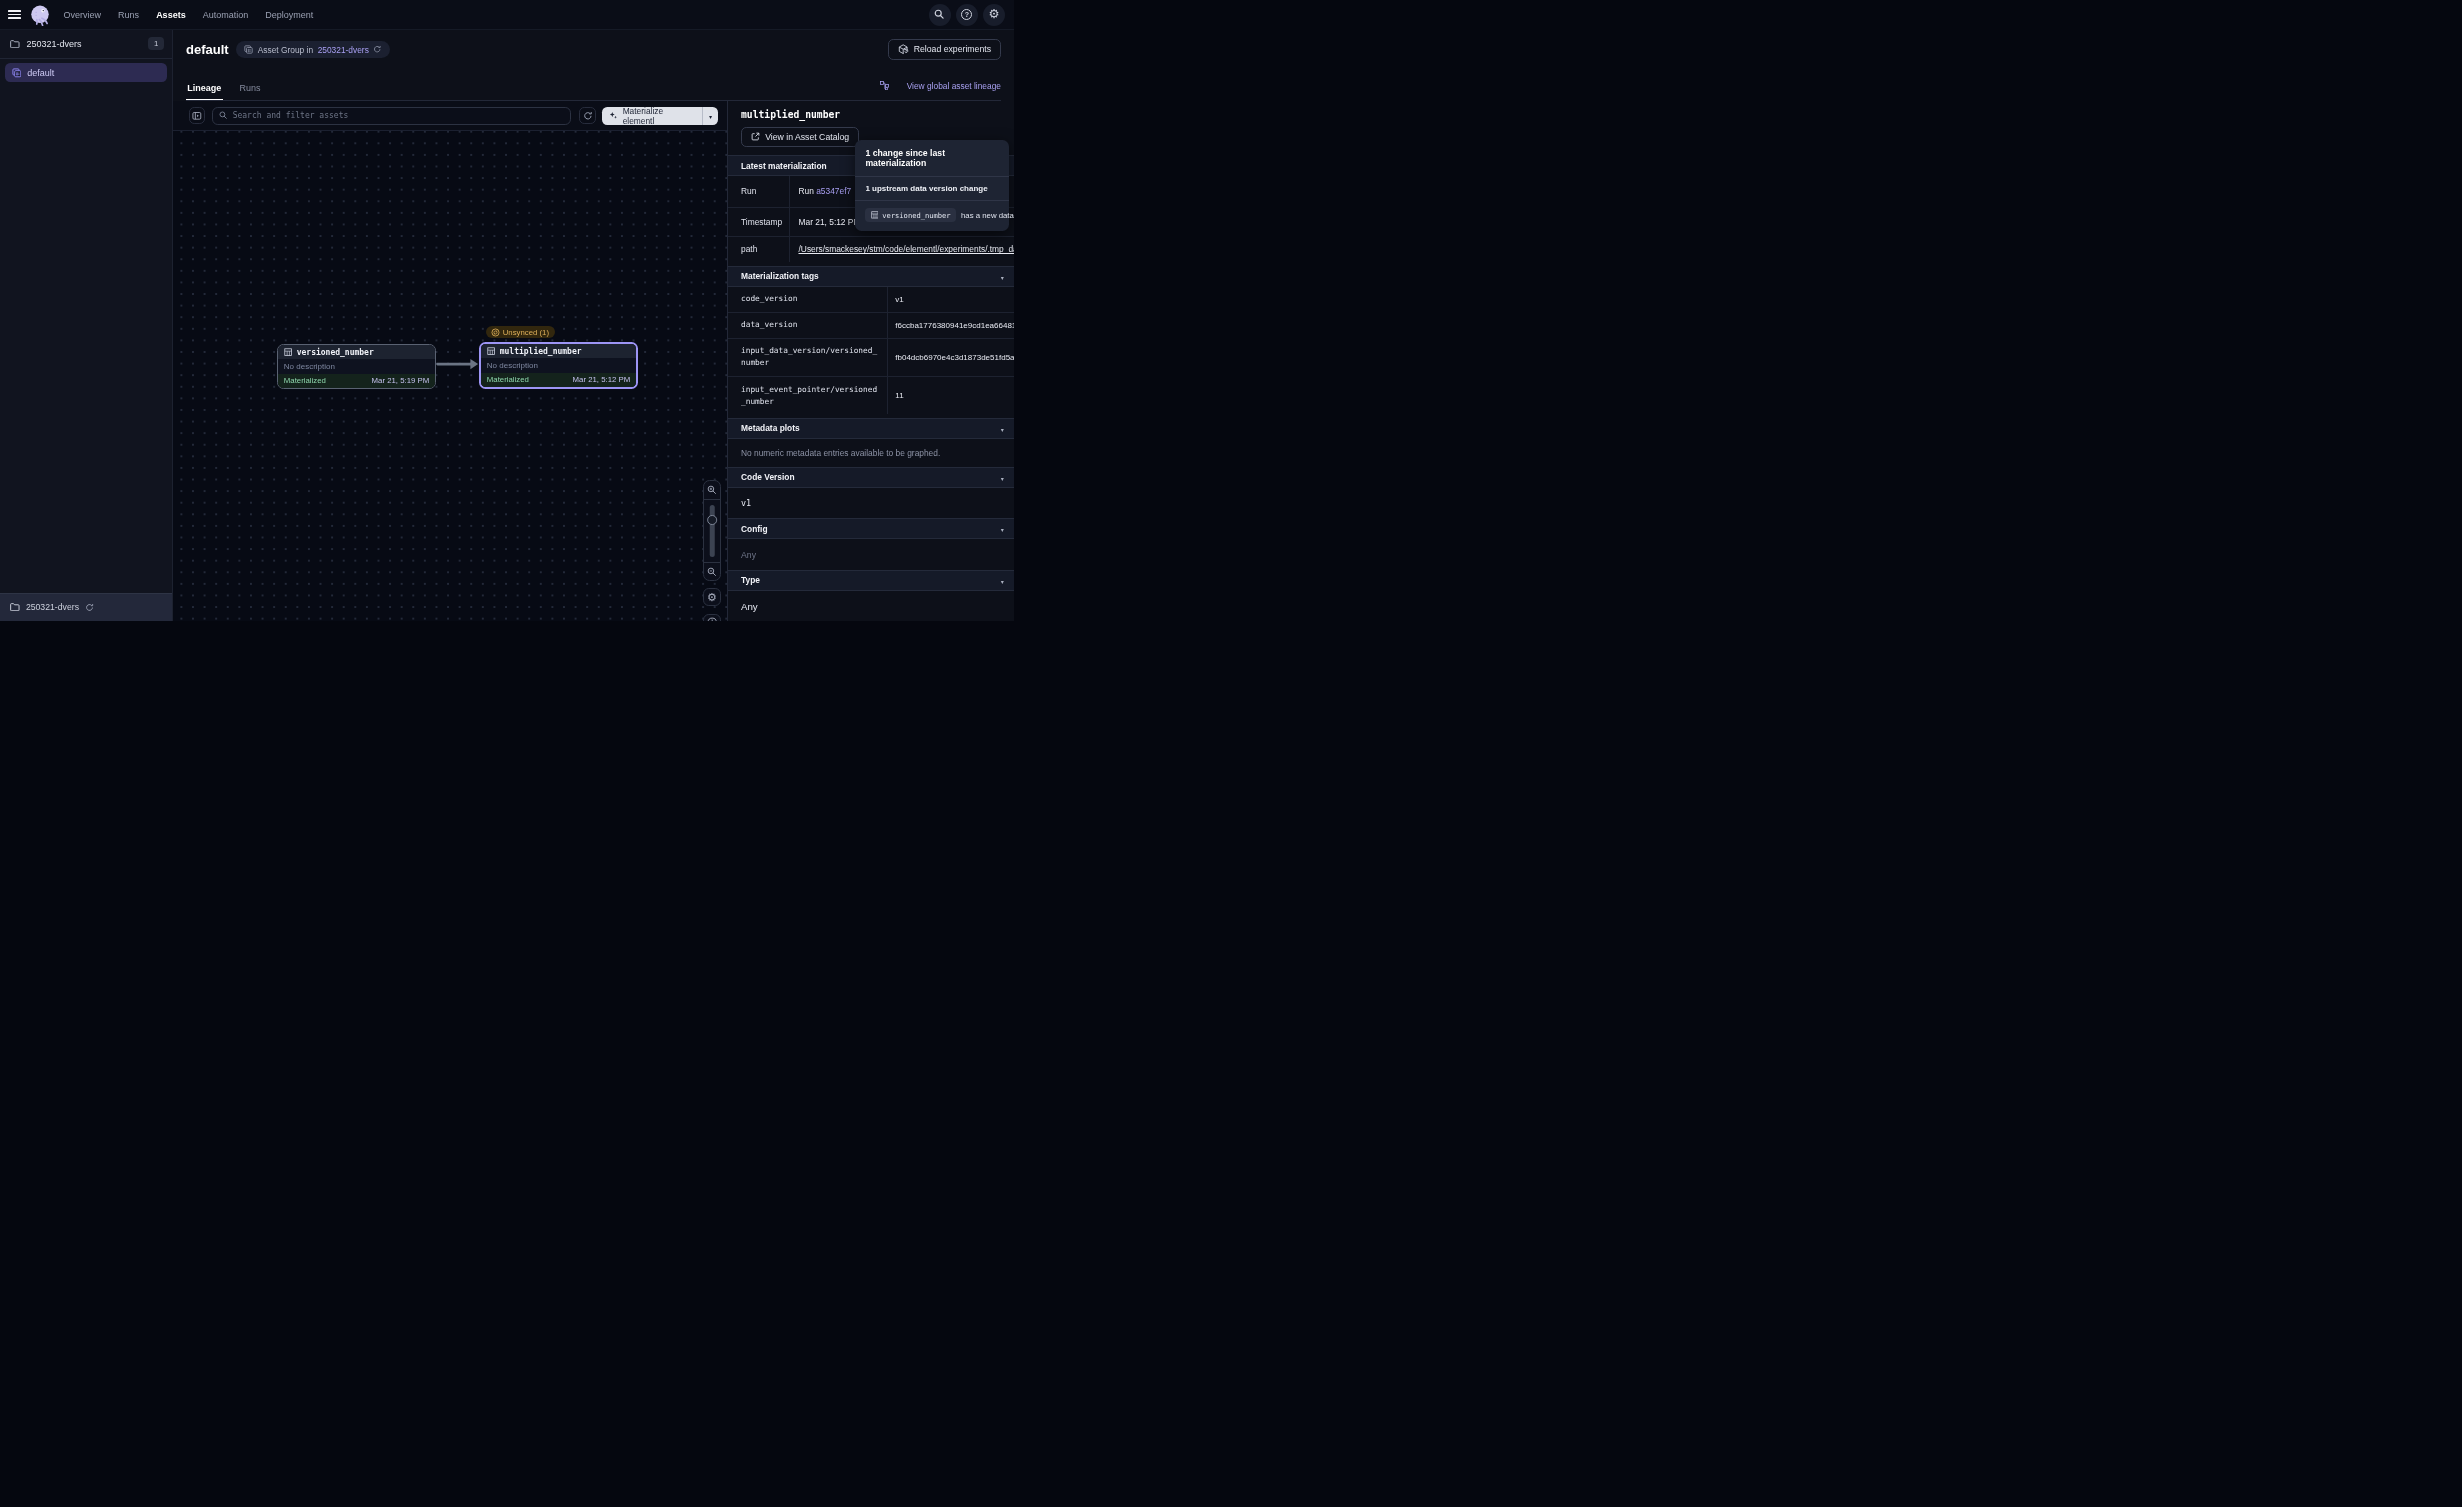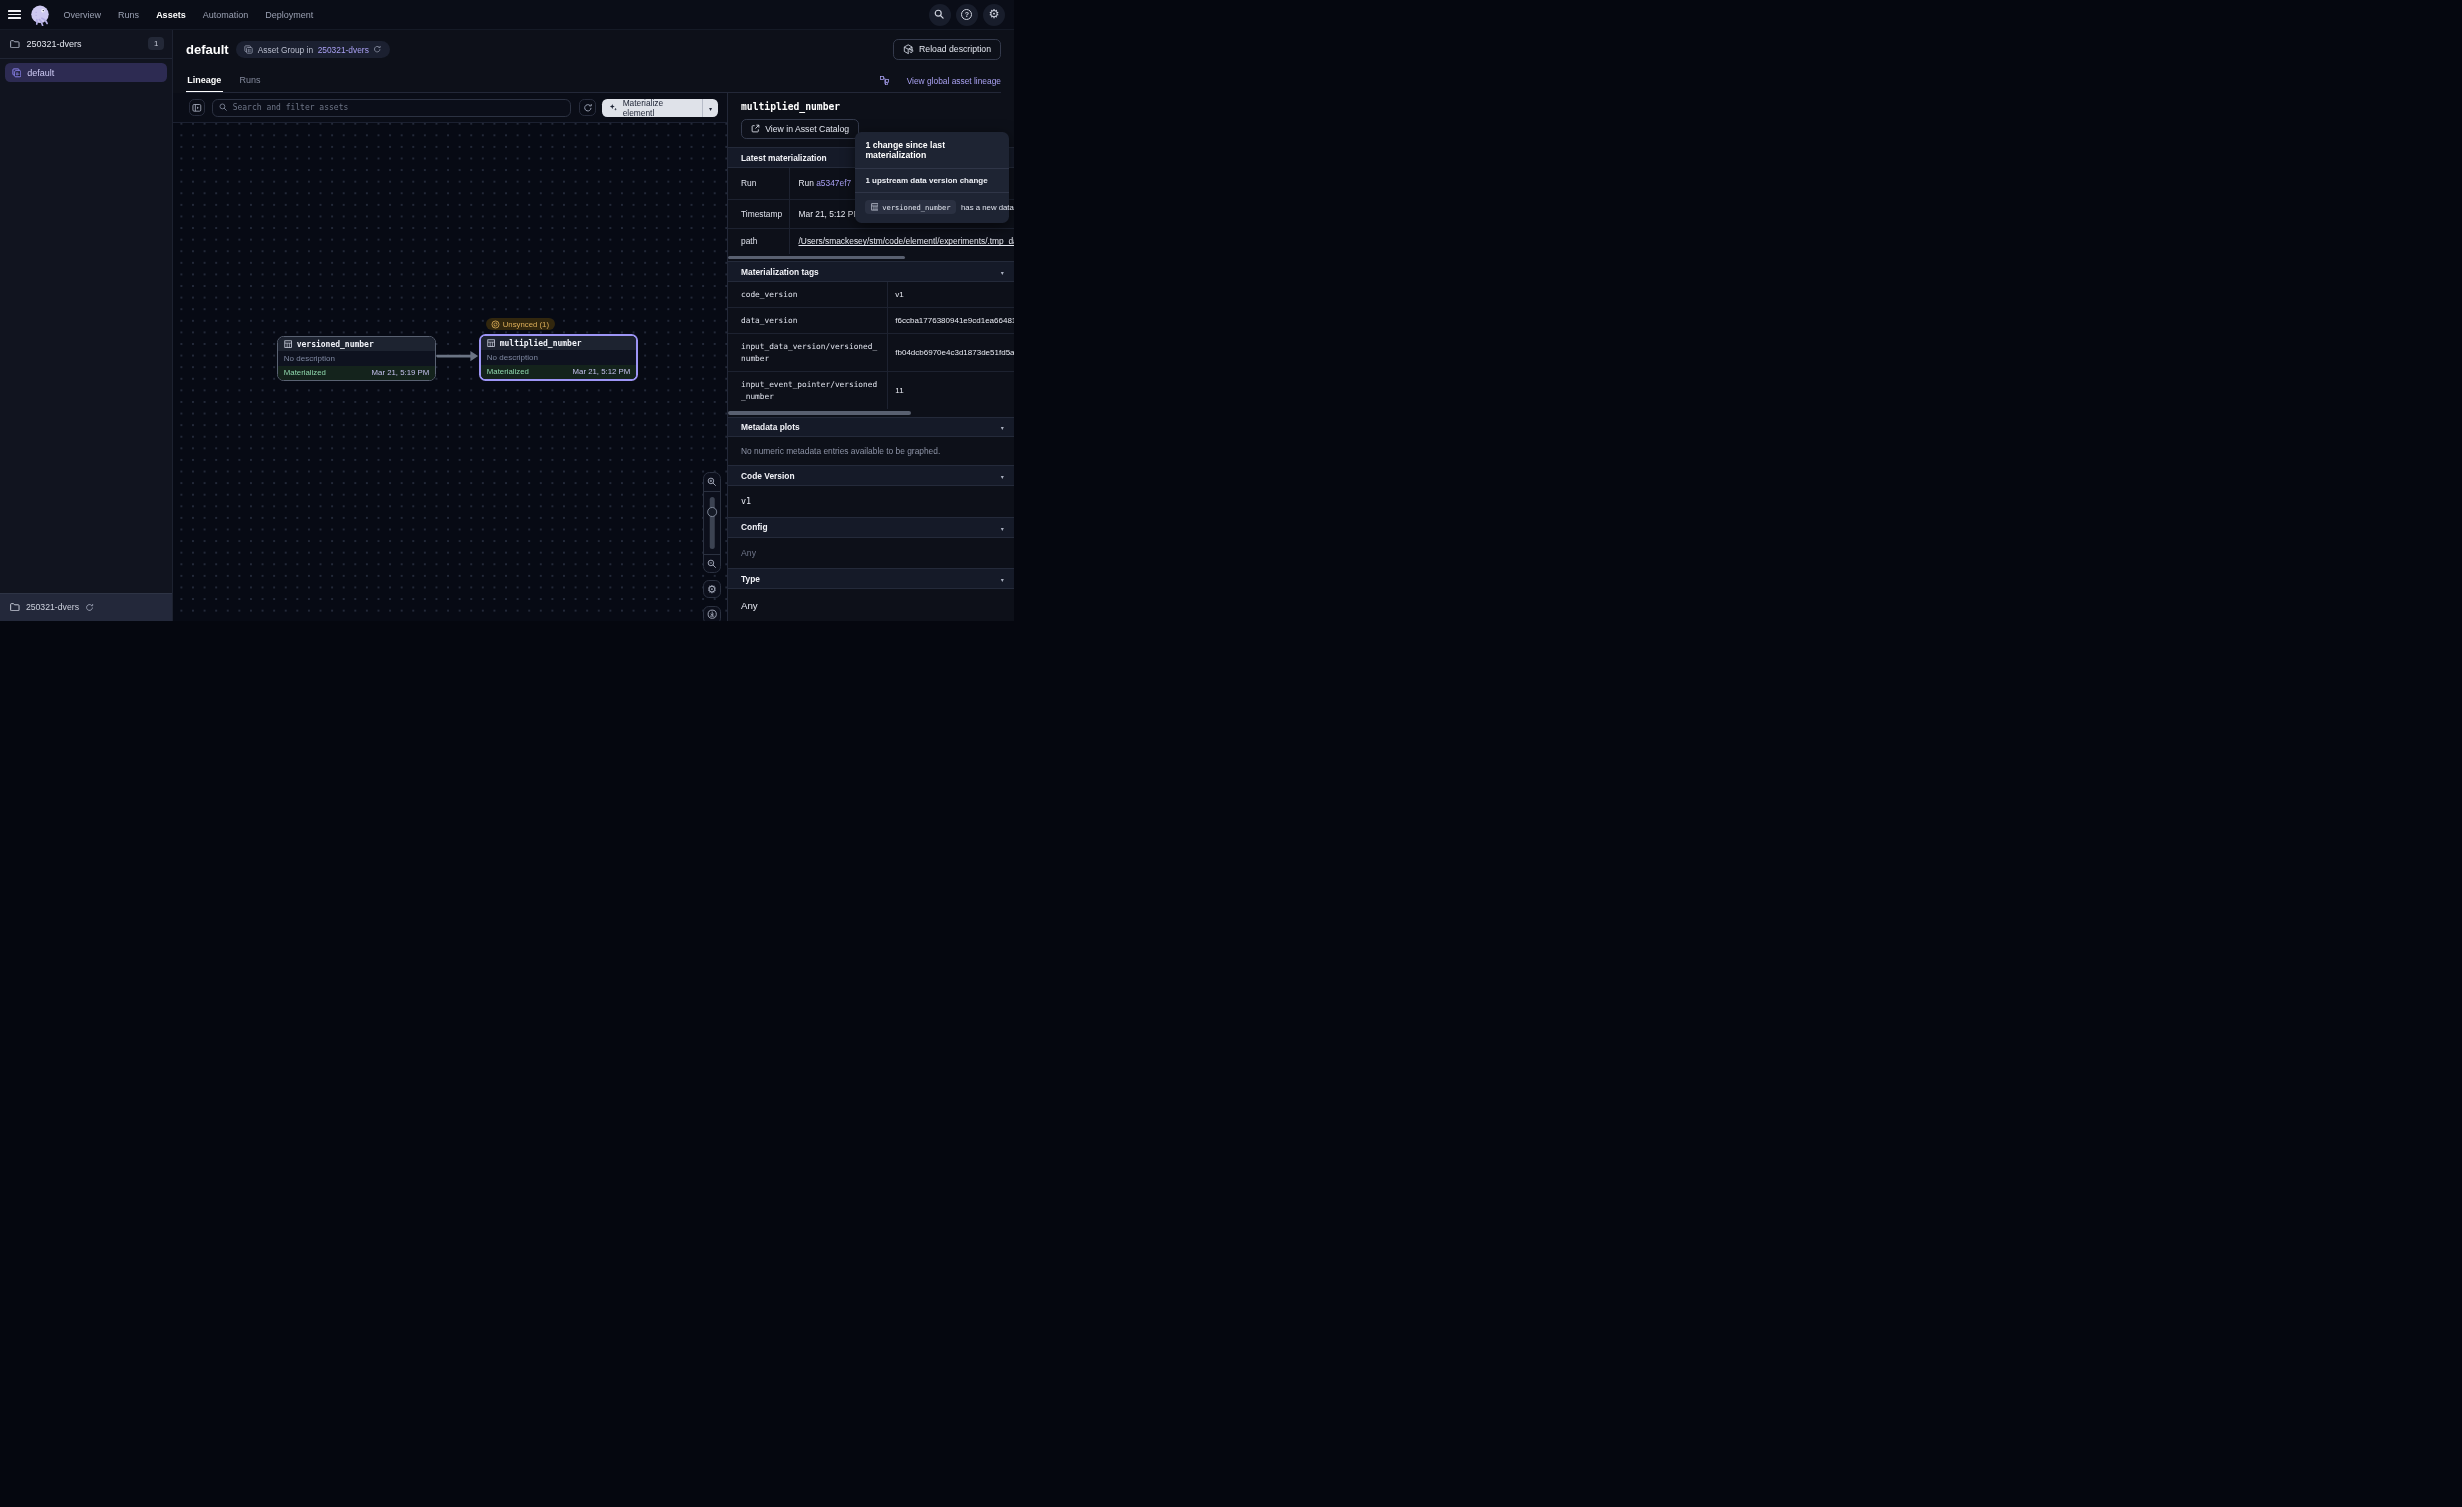--- a/index.html
+++ b/index.html
@@ -39,21 +39,21 @@
   
   .main { flex:1; display:flex; flex-direction:column; min-width:0; background:#0d1019; }
   .main-head { padding:6.5px 13px 0 13px; }
   .title-row { display:flex; align-items:center; gap:7.8px; height:26px; }
   .page-title { font-size:13px; font-weight:bold; color:#fff; }
   .group-pill { display:flex; align-items:center; gap:4.5px; background:#1b2030; border-radius:9px; padding:3.2px 7.8px; }
   .group-pill-text { font-size:8.4px; color:#b9bdcd; }
   .group-pill-link { font-size:8.4px; color:#a89ff2; cursor:pointer; }
   .btn-outline { display:flex; align-items:center; gap:5.2px; border:0.6px solid #343a4c; border-radius:5.2px; padding:3.9px 9px; font-size:8.7px; color:#e3e6ef; background:transparent; cursor:pointer; white-space:nowrap; }
   .title-spacer { flex:1; }
-  .tabs-row { display:flex; align-items:flex-end; margin-top:7px; border-bottom:0.6px solid #232838; }
+  .tabs-row { display:flex; margin-top:15px; border-bottom:0.6px solid #232838; }
   .tab { font-size:9px; padding:5.2px 1.3px 6.5px 1.3px; margin-right:15.5px; color:#858b9e; cursor:pointer; border-bottom:1.3px solid transparent; }
   .tab.active { color:#ffffff; font-weight:bold; border-bottom-color:#ffffff; }
   .tabs-spacer { flex:1; }
   .global-lineage { display:flex; align-items:center; gap:18px; font-size:8.4px; color:#a9a1f1; cursor:pointer; padding-bottom:6.5px; }
 
   .content { flex:1; display:flex; min-height:0; }
 
   
   .graph { flex:1; display:flex; flex-direction:column; min-width:0; }
   .gtoolbar { height:30px; flex:0 0 30px; display:flex; align-items:center; padding:0 9px 0 15.5px; background:#0a0d17; border-bottom:0.6px solid #1b2030; }
@@ -232,21 +232,21 @@
                 <path d="M13.6 1.8v3h-3" fill="none" stroke="#8a90a3" stroke-width="1.6"></path>
               </svg>
           </div>
           <div class="title-spacer"></div>
           <button class="btn-outline">
             <svg width="10.4" height="10.4" viewBox="0 0 16 16">
                 <path d="M8 1.3 14 4.6v5.2l-2.2 1.5M8 1.3 2 4.6v6.8L8 14.7l1-.6M8 1.3v.2M2 4.8 8 8l6-3.2M8 8v6.5" fill="none" stroke="#d6dae6" stroke-width="1.3"></path>
                 <path d="M10.2 11.6a2.6 2.6 0 1 0 .5-2.9" fill="none" stroke="#d6dae6" stroke-width="1.2"></path>
                 <path d="M10.1 6.9v2h2" fill="none" stroke="#d6dae6" stroke-width="1.2"></path>
               </svg>
-            <span>Reload description</span>
+            <span>Reload experiments</span>
           </button>
         </div>
         <div class="tabs-row">
           <div class="tab active">Lineage</div>
           <div class="tab">Runs</div>
           <div class="tabs-spacer"></div>
           <div class="global-lineage">
             <svg width="9" height="9" viewBox="0 0 16 16">
                 <rect x="1" y="1" width="5" height="5" fill="none" stroke="#a9a1f1" stroke-width="1.4"></rect>
                 <rect x="10" y="6" width="5" height="5" fill="none" stroke="#a9a1f1" stroke-width="1.4"></rect>

